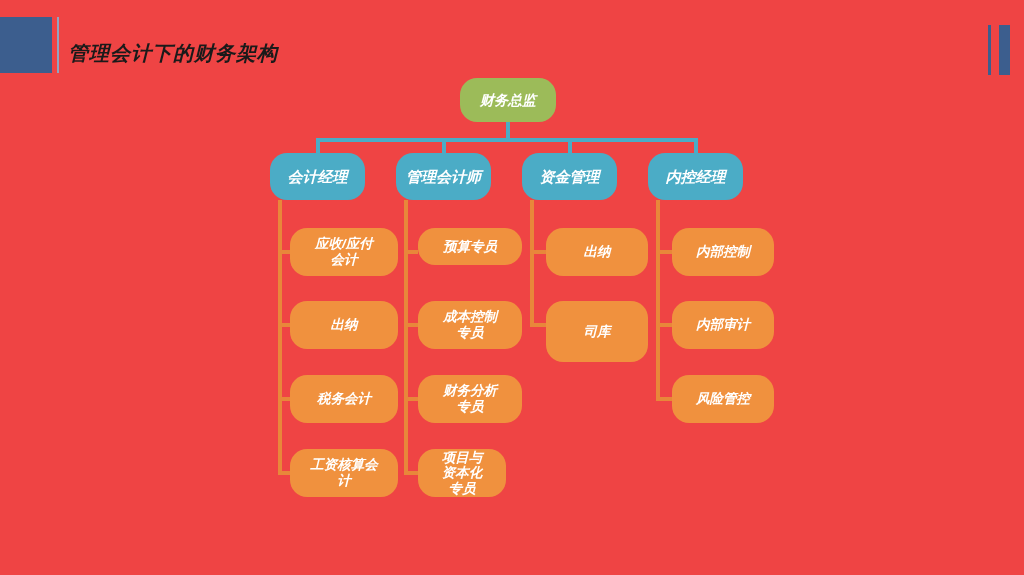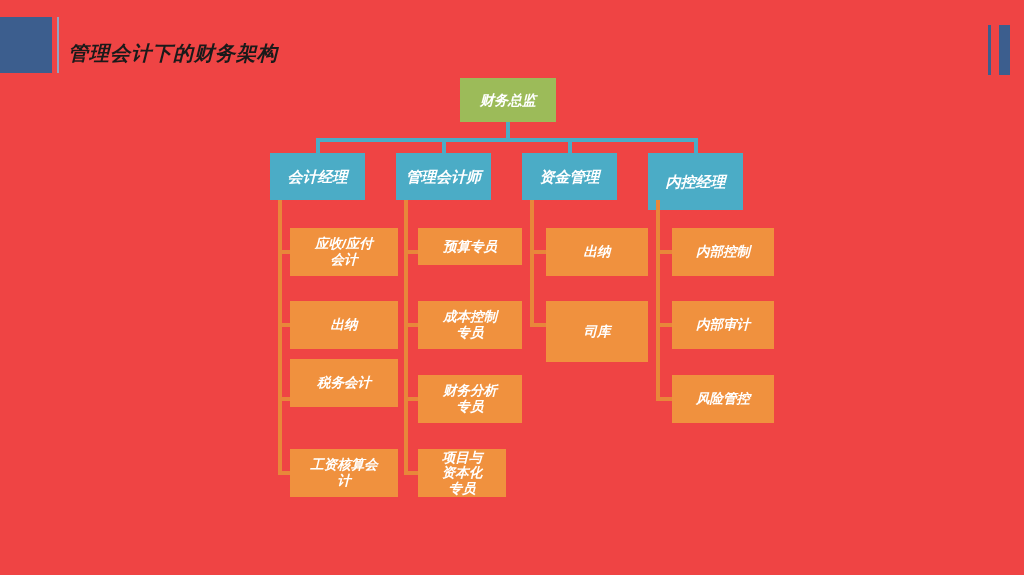--- a/index.html
+++ b/index.html
@@ -67,20 +67,21 @@
   .node {
     position: absolute;
     box-sizing: border-box;
     display: flex;
     align-items: center;
     justify-content: center;
     text-align: center;
     color: #ffffff;
     font-weight: bold;
     line-height: 1.15;
+    border-radius: 17px;
   }
   .node-root {
     background: #9CBB59;
     font-size: 14px;
   }
   .node-l2 {
     background: #4BACC6;
     font-size: 15px;
   }
   .node-l3 {
@@ -165,34 +166,34 @@
       </div>
       <div class="conn conn-teal" style="left: 441.5px; top: 138px; width: 4px; height: 15px;"></div>
       <div class="node node-l2" style="left: 396px; top: 153px; width: 95px; height: 47px;">
         <span>管理会计师</span>
       </div>
       <div class="conn conn-teal" style="left: 567.5px; top: 138px; width: 4px; height: 15px;"></div>
       <div class="node node-l2" style="left: 522px; top: 153px; width: 95px; height: 47px;">
         <span>资金管理</span>
       </div>
       <div class="conn conn-teal" style="left: 693.5px; top: 138px; width: 4px; height: 15px;"></div>
-      <div class="node node-l2" style="left: 648px; top: 153px; width: 95px; height: 57px;">
+      <div class="node node-l2" style="left: 648px; top: 153px; width: 95px; height: 47px;">
         <span>内控经理</span>
       </div>
       <div class="conn conn-orange" style="left: 278px; top: 200px; width: 4px; height: 275px;"></div>
       <div class="conn conn-orange" style="left: 280px; top: 250px; width: 10px; height: 4px;"></div>
       <div class="node node-l3" style="left: 290px; top: 228px; width: 108px; height: 48px;">
         <span>应收/应付会计</span>
       </div>
       <div class="conn conn-orange" style="left: 280px; top: 323px; width: 10px; height: 4px;"></div>
       <div class="node node-l3" style="left: 290px; top: 301px; width: 108px; height: 48px;">
         <span>出纳</span>
       </div>
       <div class="conn conn-orange" style="left: 280px; top: 397px; width: 10px; height: 4px;"></div>
-      <div class="node node-l3" style="left: 290px; top: 359px; width: 108px; height: 48px;">
+      <div class="node node-l3" style="left: 290px; top: 375px; width: 108px; height: 48px;">
         <span>税务会计</span>
       </div>
       <div class="conn conn-orange" style="left: 280px; top: 471px; width: 10px; height: 4px;"></div>
       <div class="node node-l3" style="left: 290px; top: 449px; width: 108px; height: 48px;">
         <span>工资核算会计</span>
       </div>
       <div class="conn conn-orange" style="left: 404px; top: 200px; width: 4px; height: 275px;"></div>
       <div class="conn conn-orange" style="left: 406px; top: 250px; width: 12px; height: 4px;"></div>
       <div class="node node-l3" style="left: 418px; top: 228px; width: 104px; height: 37px;">
         <span>预算专员</span>

